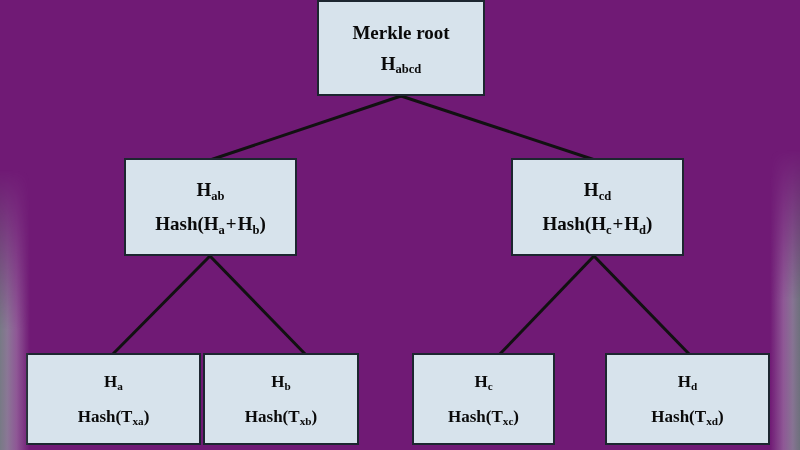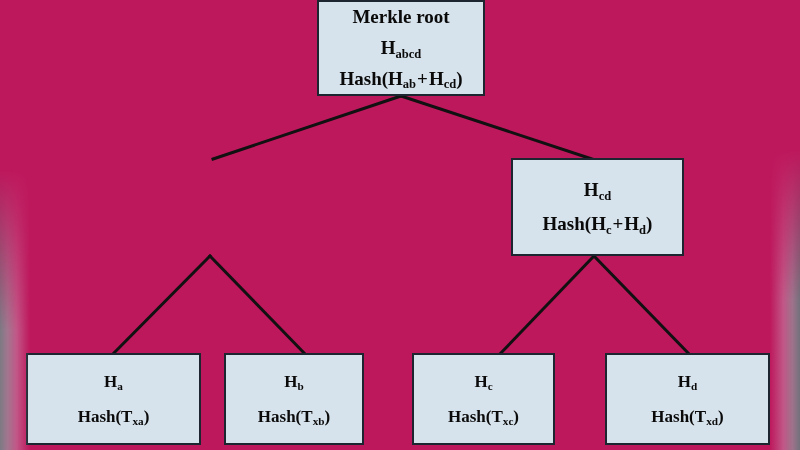--- a/index.html
+++ b/index.html
@@ -4,21 +4,21 @@
 <style>
   html, body {
     margin: 0;
     padding: 0;
     background: #ffffff;
   }
   #canvas {
     position: relative;
     width: 800px;
     height: 450px;
-    background: #be185d;
+    background: #701a75;
     overflow: hidden;
     font-family: "Liberation Serif", "DejaVu Serif", serif;
   }
 
   
   .edge-shade {
     position: absolute;
     top: 0;
     height: 450px;
     pointer-events: none;
@@ -108,35 +108,38 @@
       <line x1="210" y1="256" x2="113" y2="354"></line>
       <line x1="210" y1="256" x2="305" y2="354"></line>
       <line x1="594" y1="256" x2="500" y2="354"></line>
       <line x1="594" y1="256" x2="689" y2="354"></line>
     </g>
   </svg>
 
   <div class="node root" style="left:317px; top:0px; width:168px; height:96px;">
     <span class="line">Merkle root</span>
     <span class="line"><span>H</span><sub>abcd</sub></span>
-    <span class="line"><span>Hash(H</span><sub>ab</sub><span class="op">+</span><span>H</span><sub>cd</sub><span>)</span></span>
   </div>
 
+  <div class="node internal" style="left:124px; top:158px; width:173px; height:98px;">
+    <span class="line"><span>H</span><sub>ab</sub></span>
+    <span class="line"><span>Hash(H</span><sub>a</sub><span class="op">+</span><span>H</span><sub>b</sub><span>)</span></span>
+  </div>
 
   <div class="node leaf" style="left:26px; top:353px; width:175px; height:92px;">
     <span class="line"><span>H</span><sub>a</sub></span>
     <span class="line"><span>Hash(T</span><sub>xa</sub><span>)</span></span>
   </div>
 
   <div class="node internal" style="left:511px; top:158px; width:173px; height:98px;">
     <span class="line"><span>H</span><sub>cd</sub></span>
     <span class="line"><span>Hash(H</span><sub>c</sub><span class="op">+</span><span>H</span><sub>d</sub><span>)</span></span>
   </div>
 
-  <div class="node leaf" style="left:224px; top:353px; width:140px; height:92px;">
+  <div class="node leaf" style="left:203px; top:353px; width:156px; height:92px;">
     <span class="line"><span>H</span><sub>b</sub></span>
     <span class="line"><span>Hash(T</span><sub>xb</sub><span>)</span></span>
   </div>
 
   <div class="node leaf" style="left:412px; top:353px; width:143px; height:92px;">
     <span class="line"><span>H</span><sub>c</sub></span>
     <span class="line"><span>Hash(T</span><sub>xc</sub><span>)</span></span>
   </div>
 
   <div class="node leaf" style="left:605px; top:353px; width:165px; height:92px;">

